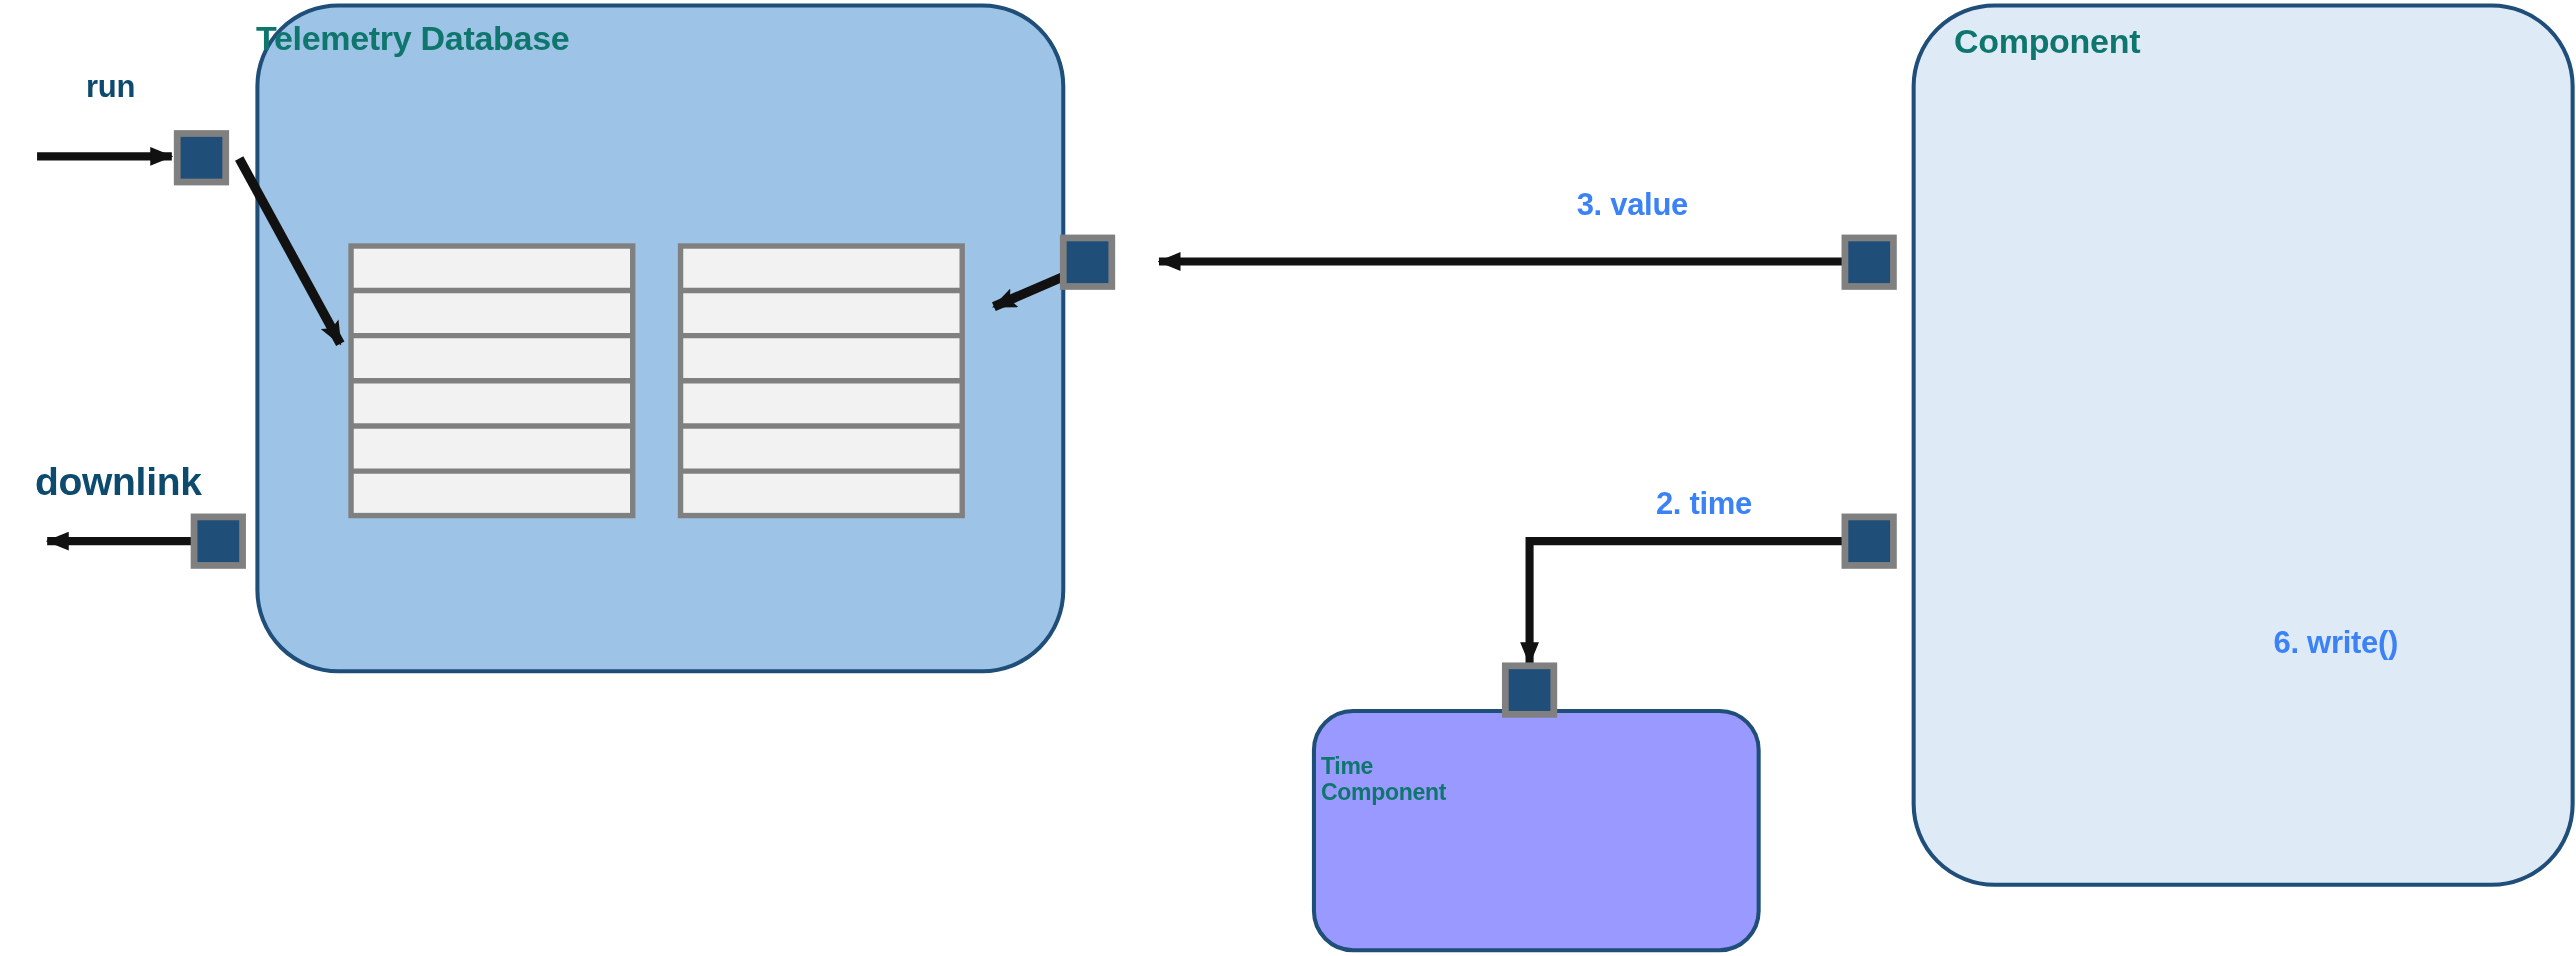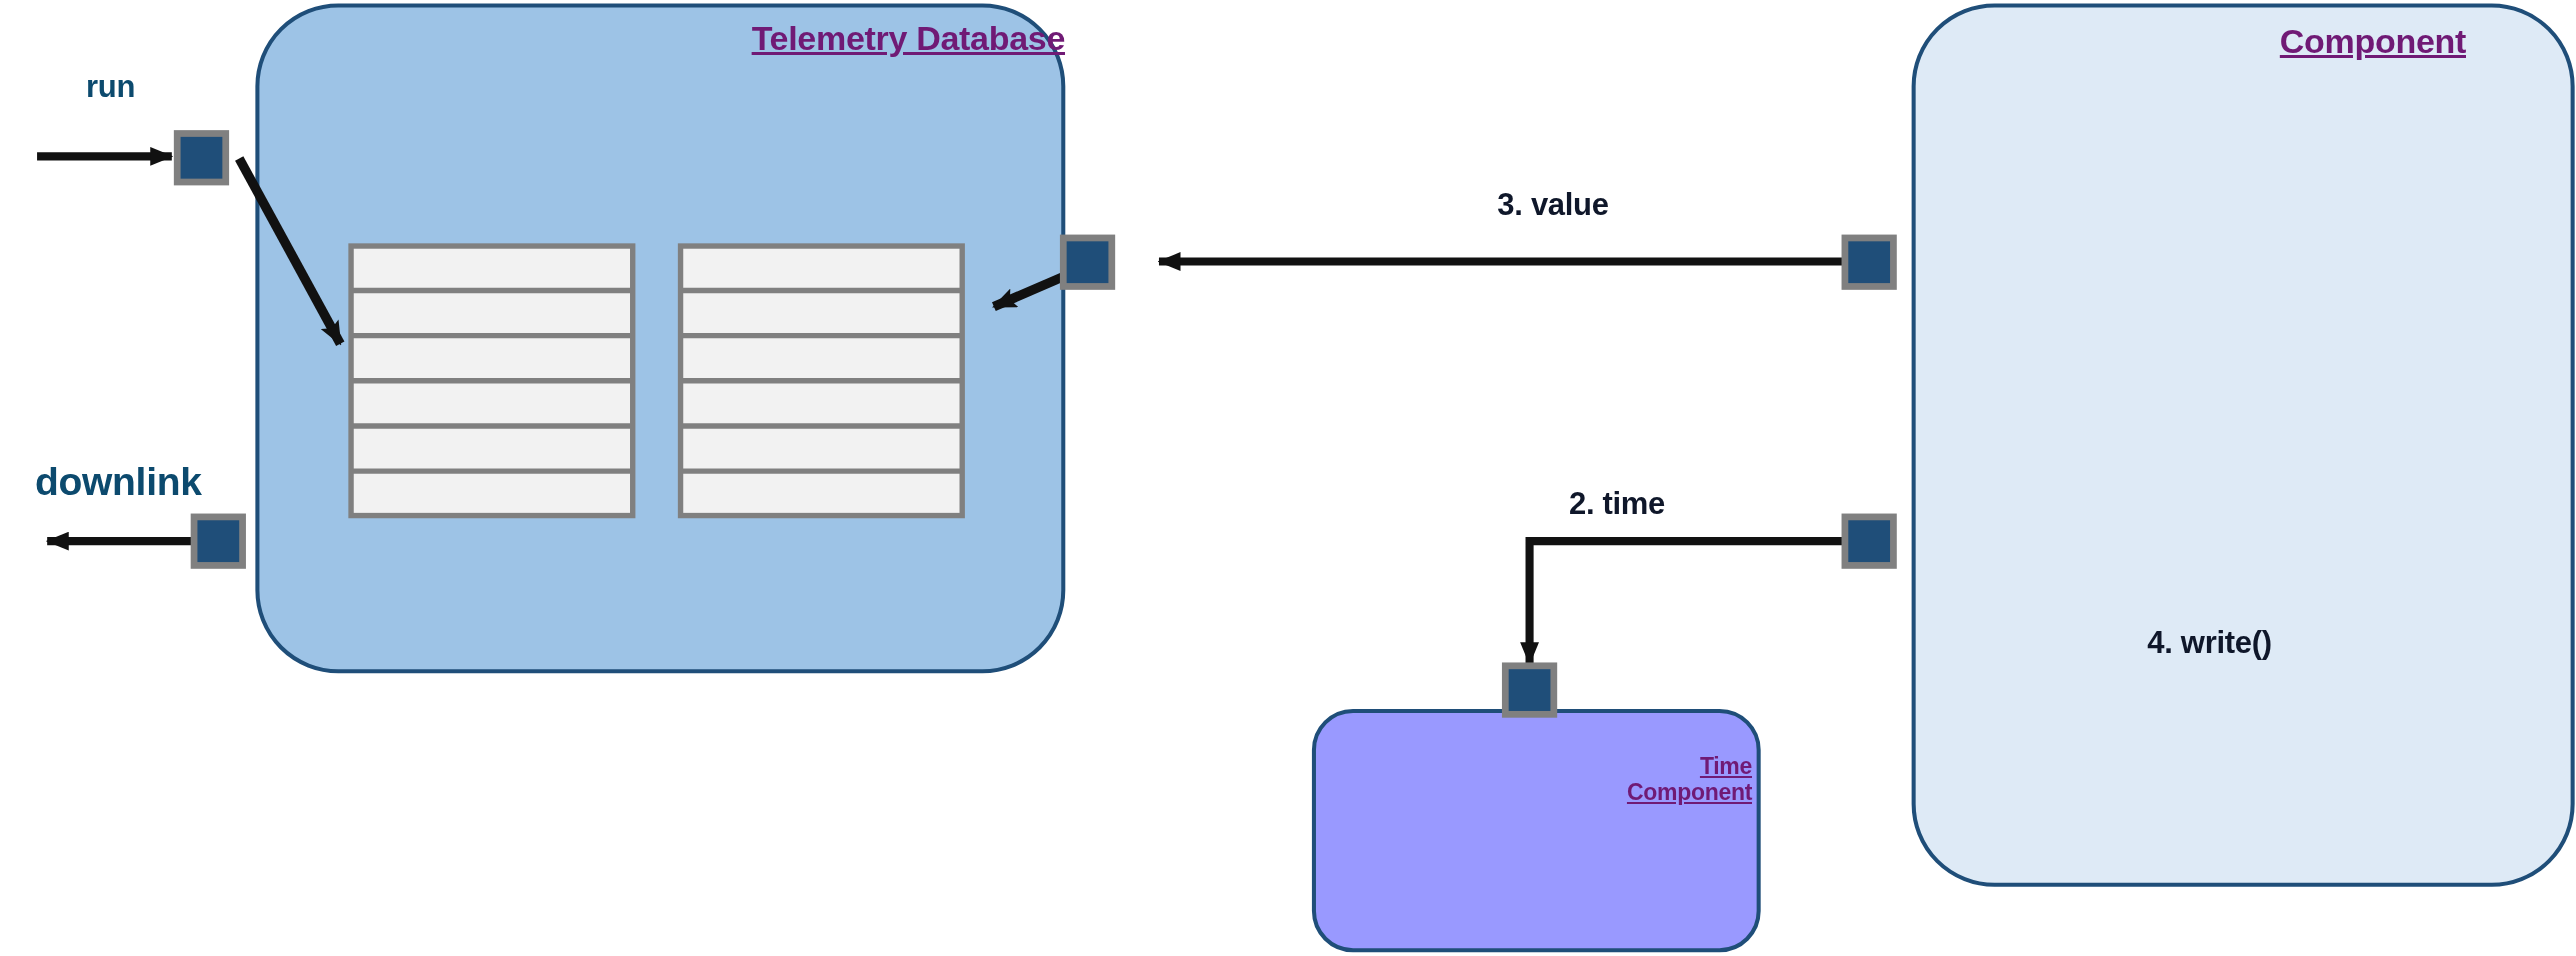--- a/index.html
+++ b/index.html
@@ -19,33 +19,32 @@
   }
   .svg-layer {
     position: absolute;
     left: 0;
     top: 0;
     width: 2576px;
     height: 957px;
   }
   .node-label {
     position: absolute;
-    color: #701a75;
+    color: #0f766e;
     font-weight: bold;
-    text-align: right;
+    text-align: left;
     line-height: 1.15;
     white-space: pre-line;
     letter-spacing: -0.3px;
-    text-decoration: underline;
   }
   .edge-label {
     position: absolute;
-    color: #0f172a;
+    color: #3b82f6;
     font-weight: bold;
-    text-align: center;
+    text-align: right;
     white-space: nowrap;
     letter-spacing: -0.3px;
   }
   .port-label {
     position: absolute;
     color: #0c4a6e;
     font-weight: bold;
     white-space: nowrap;
     letter-spacing: -0.3px;
   }
@@ -197,16 +196,16 @@
 Component</div>
 
   <div class="port-label" id="label-run">run</div>
 
   <div class="port-label" id="label-downlink">downlink</div>
 
   <div class="edge-label" id="label-value">3. value</div>
 
   <div class="edge-label" id="label-time">2. time</div>
 
-  <div class="edge-label" id="label-write">4. write()</div>
+  <div class="edge-label" id="label-write">6. write()</div>
 
 </div>
 
 
 </body></html>

